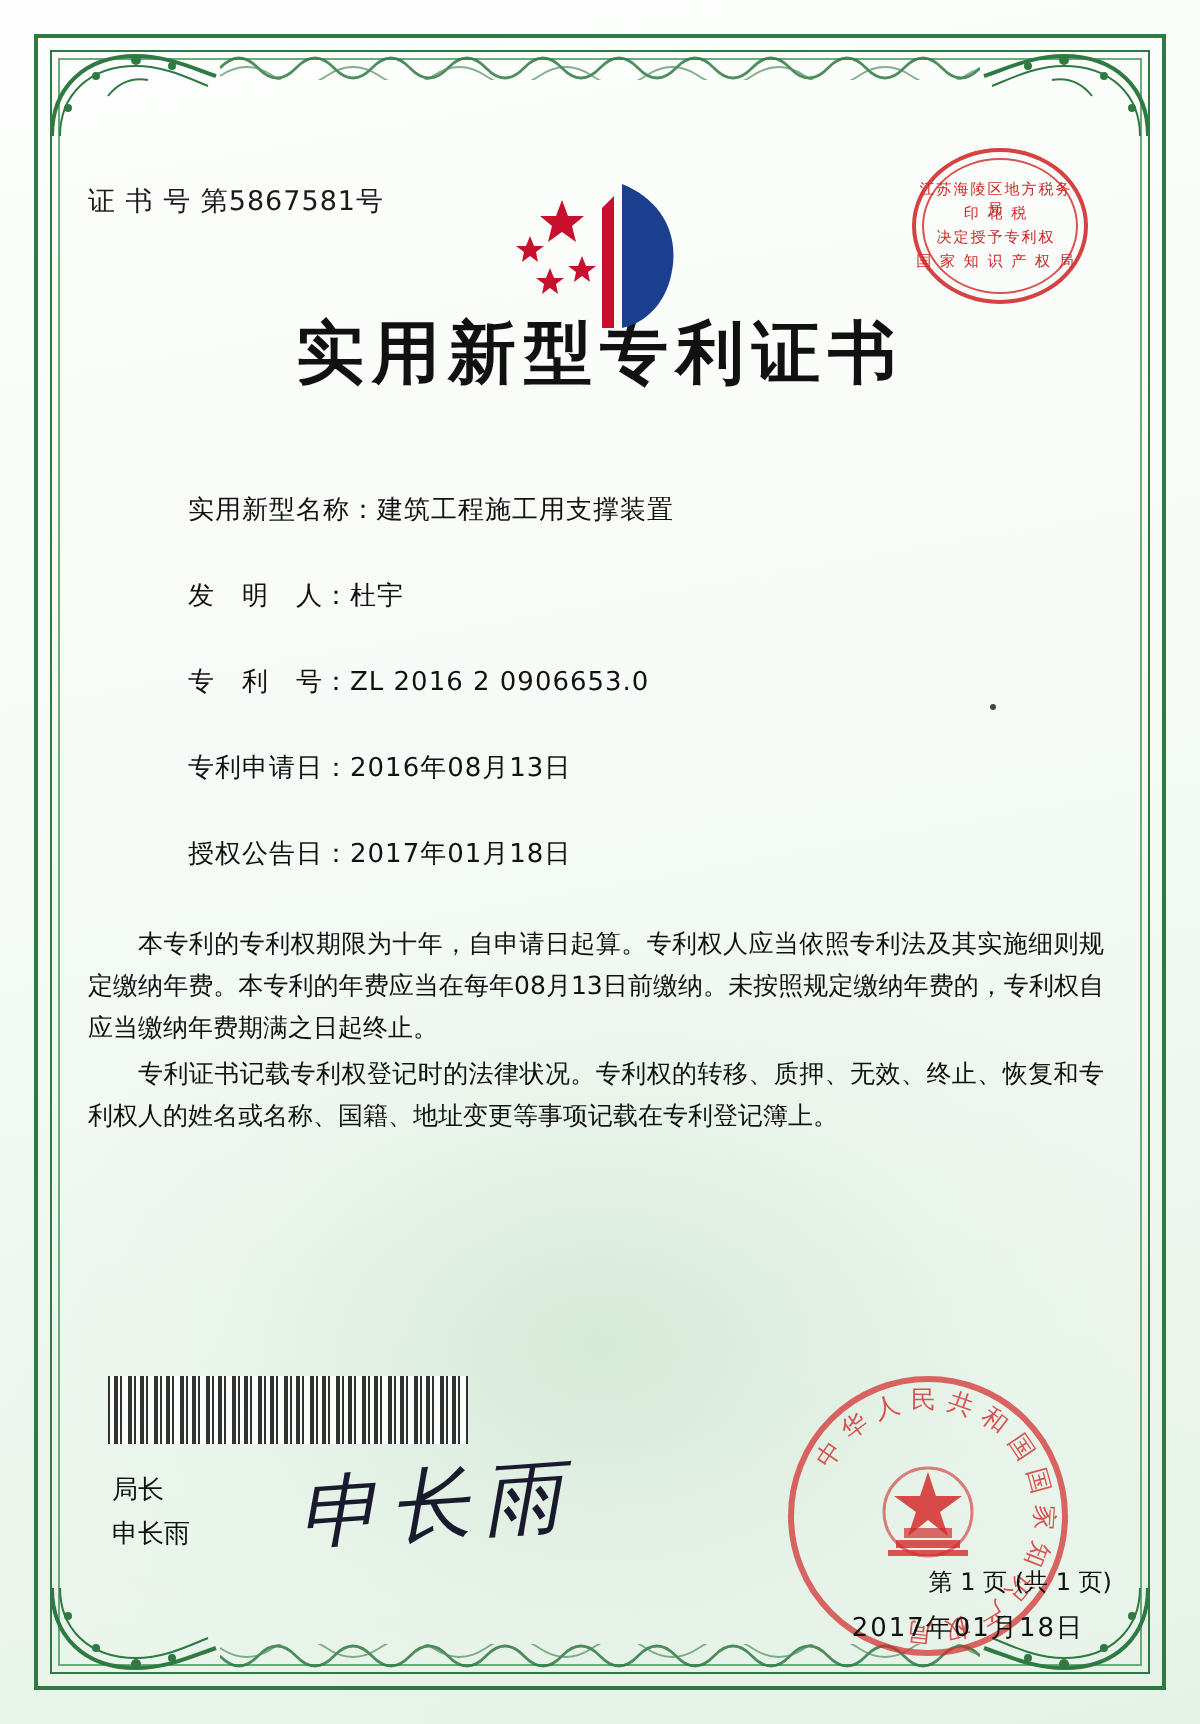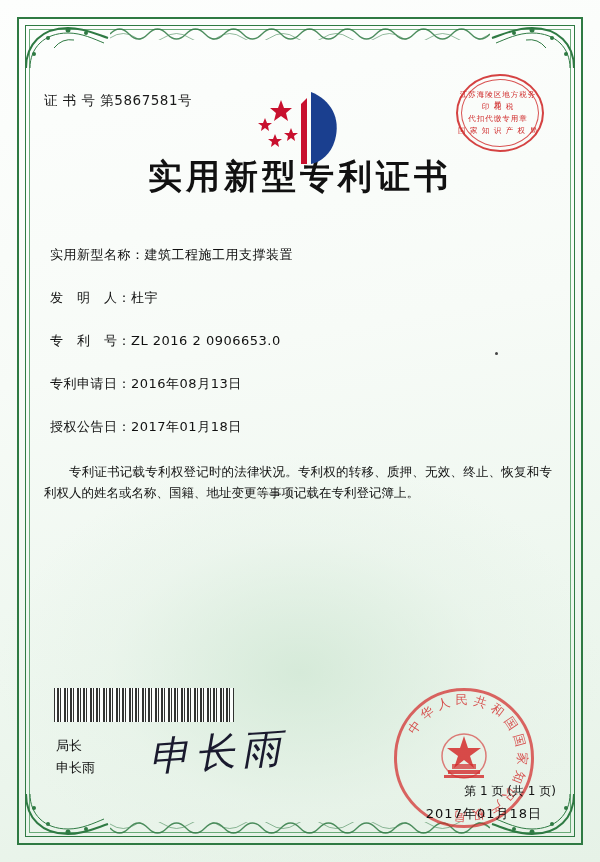--- a/index.html
+++ b/index.html
@@ -150,20 +150,21 @@
   }
   .field-row {
     font-size: 13px;
     color: #111;
     margin-bottom: 25px;
     font-family: "DejaVu Sans", sans-serif;
   }
   .field-label {
     display: inline-block;
     letter-spacing: 0.5px;
+    margin-left: 44px;
   }
   .field-value {
     display: inline;
     letter-spacing: 0.5px;
   }
 
   .body-text {
     margin-top: 16px;
     font-size: 12.5px;
     line-height: 21px;
@@ -353,21 +354,21 @@
         <polygon points="30,50 32,55 37,55 33,58 34,63 30,60 26,63 27,58 23,55 28,55" fill="#c8102e"></polygon>
         <polygon points="46,44 48,49 53,49 49,52 50,57 46,54 42,57 43,52 39,49 44,49" fill="#c8102e"></polygon>
       </svg>
     </div>
 
     <div class="stamp-top">
       <div class="ring"></div>
       <div class="ring2"></div>
       <div class="stext l1">江苏海陵区地方税务局</div>
       <div class="stext l2">印 花 税</div>
-      <div class="stext l3">代扣代缴专用章</div>
+      <div class="stext l3">决定授予专利权</div>
       <div class="stext l4">国 家 知 识 产 权 局</div>
     </div>
 
     <div class="cert-no">证 书 号 第5867581号</div>
 
     <div class="title">实用新型专利证书</div>
 
     <div class="dot-mark"></div>
 
     <div class="fields">
@@ -382,20 +383,21 @@
       </div>
       <div class="field-row">
         <span class="field-label">专利申请日：</span><span class="field-value">2016年08月13日</span>
       </div>
       <div class="field-row">
         <span class="field-label">授权公告日：</span><span class="field-value">2017年01月18日</span>
       </div>
     </div>
 
     <div class="body-text">
+      <p>本专利的专利权期限为十年，自申请日起算。专利权人应当依照专利法及其实施细则规定缴纳年费。本专利的年费应当在每年08月13日前缴纳。未按照规定缴纳年费的，专利权自应当缴纳年费期满之日起终止。</p>
       <p>专利证书记载专利权登记时的法律状况。专利权的转移、质押、无效、终止、恢复和专利权人的姓名或名称、国籍、地址变更等事项记载在专利登记簿上。</p>
     </div>
 
     <div class="barcode"></div>
 
     <div class="signature-block">
       <div>局长</div>
       <div>申长雨</div>
     </div>
 

